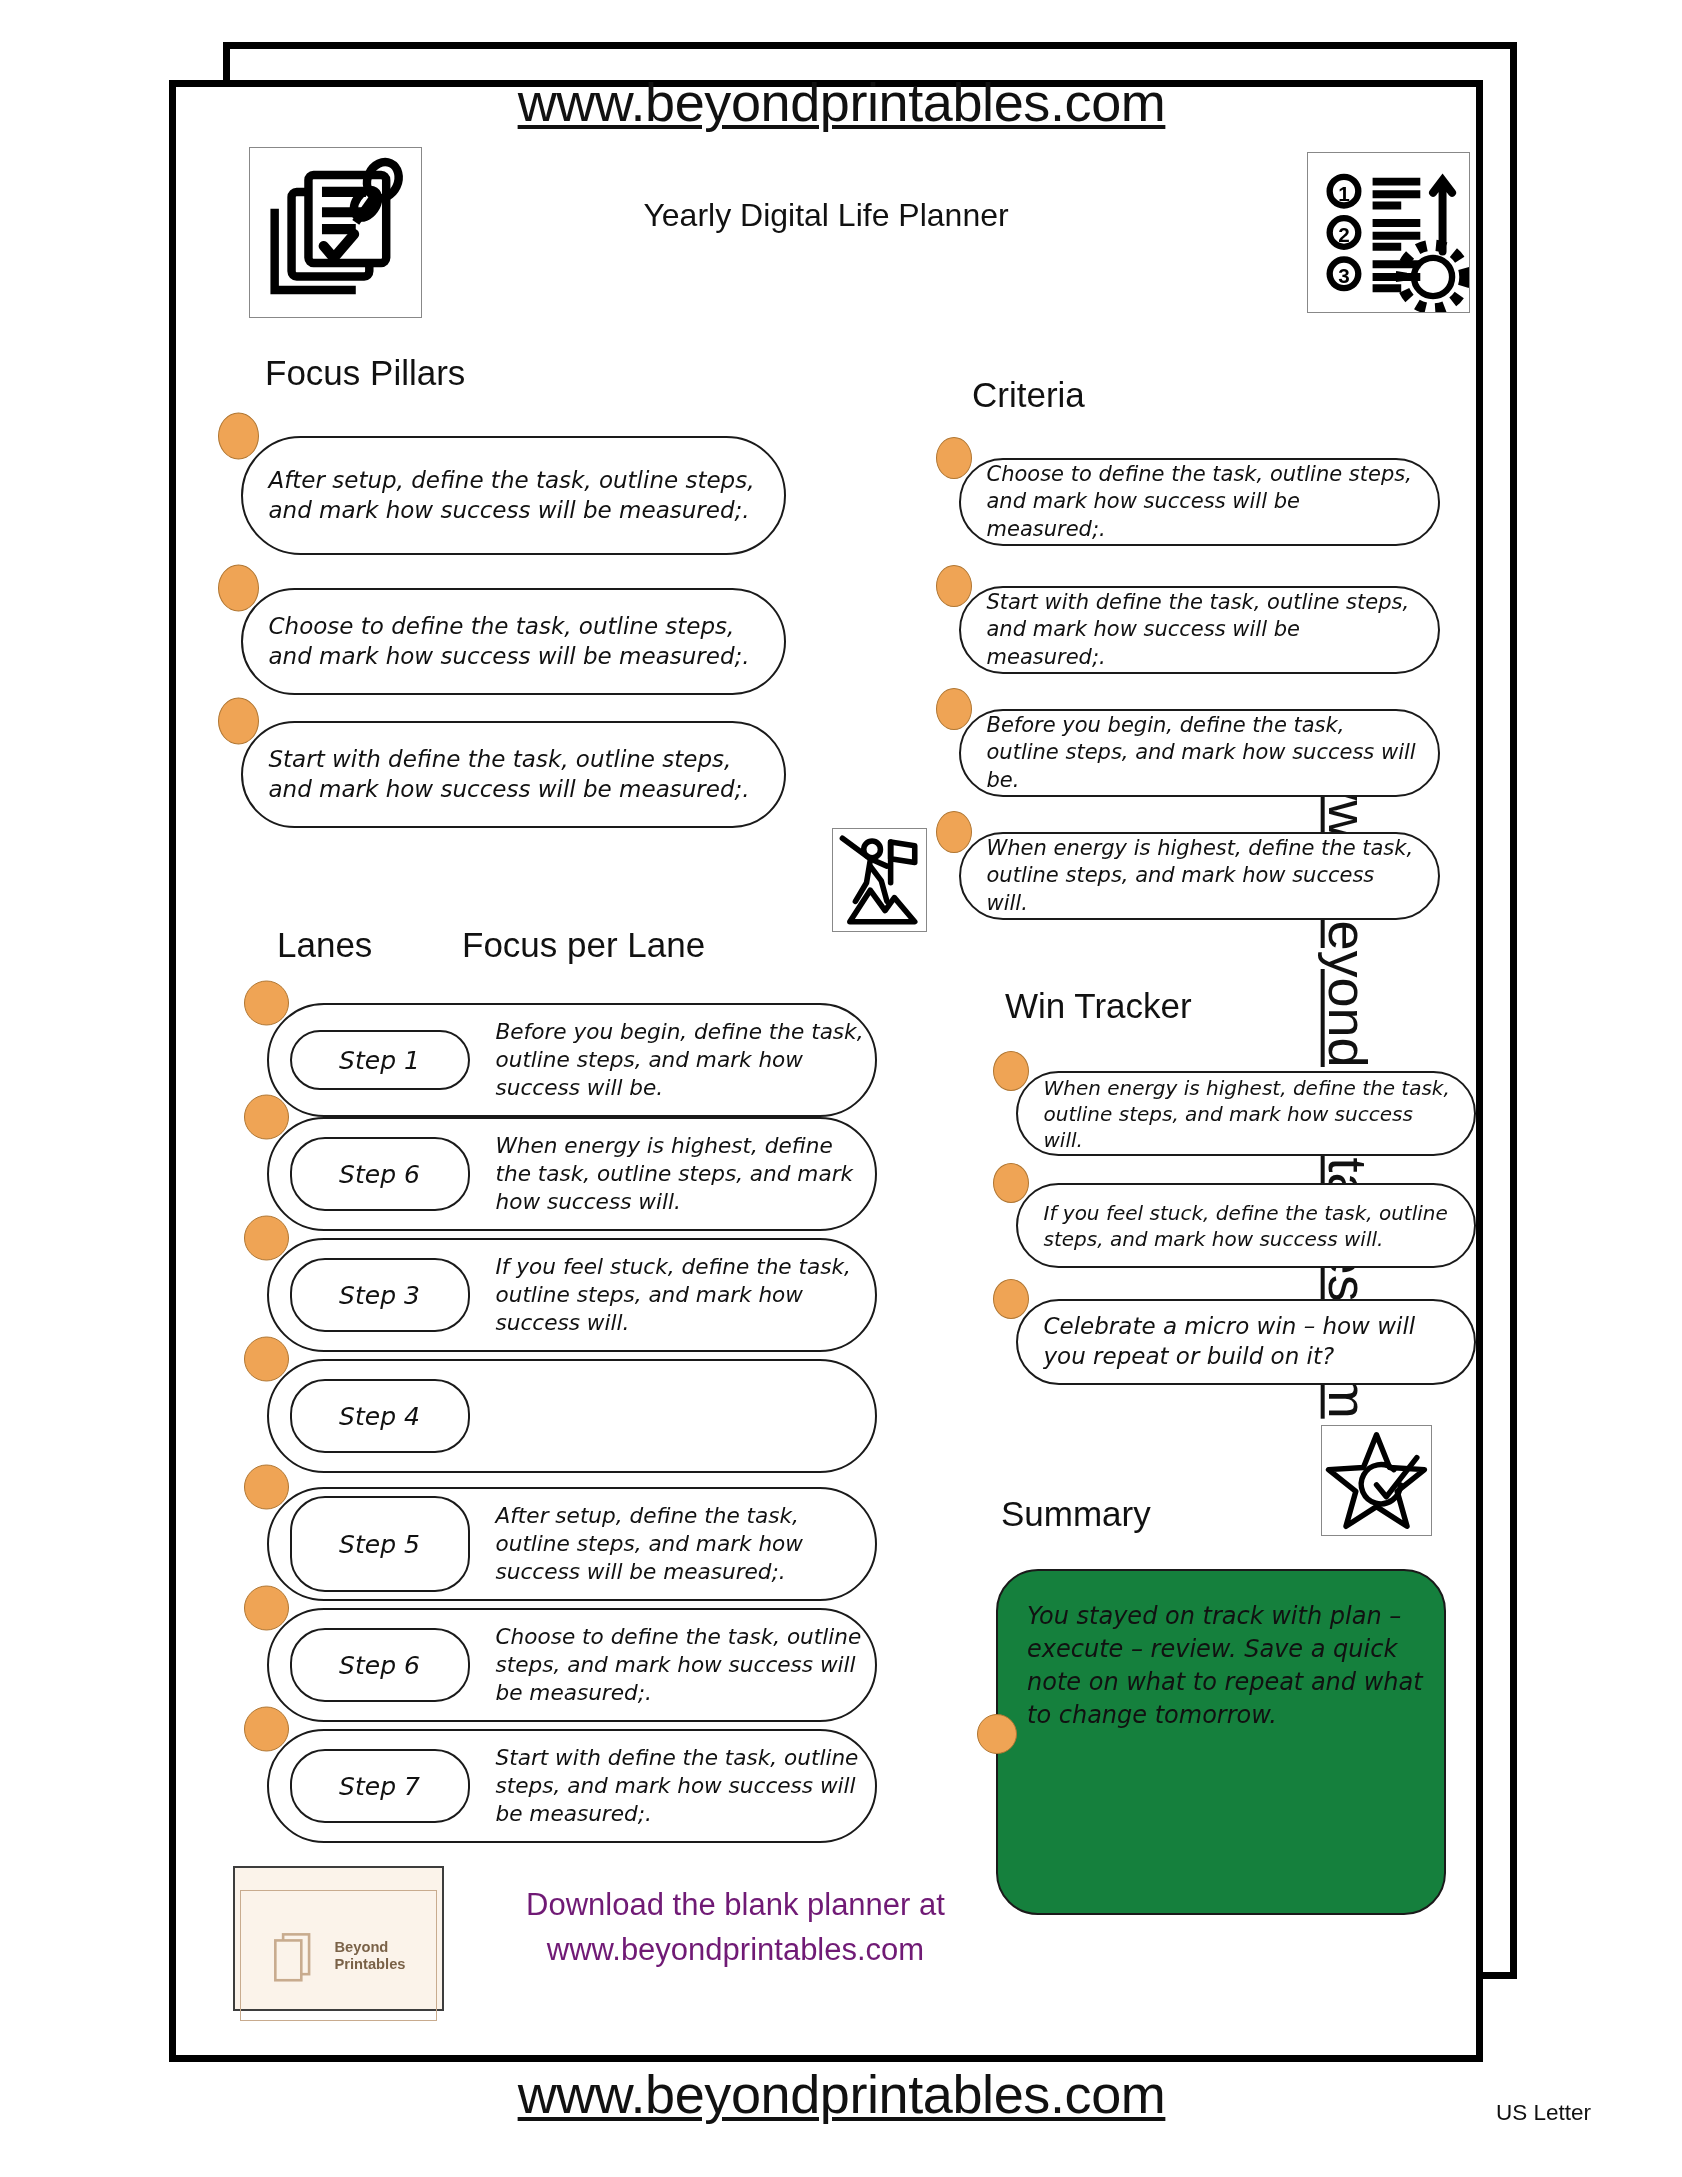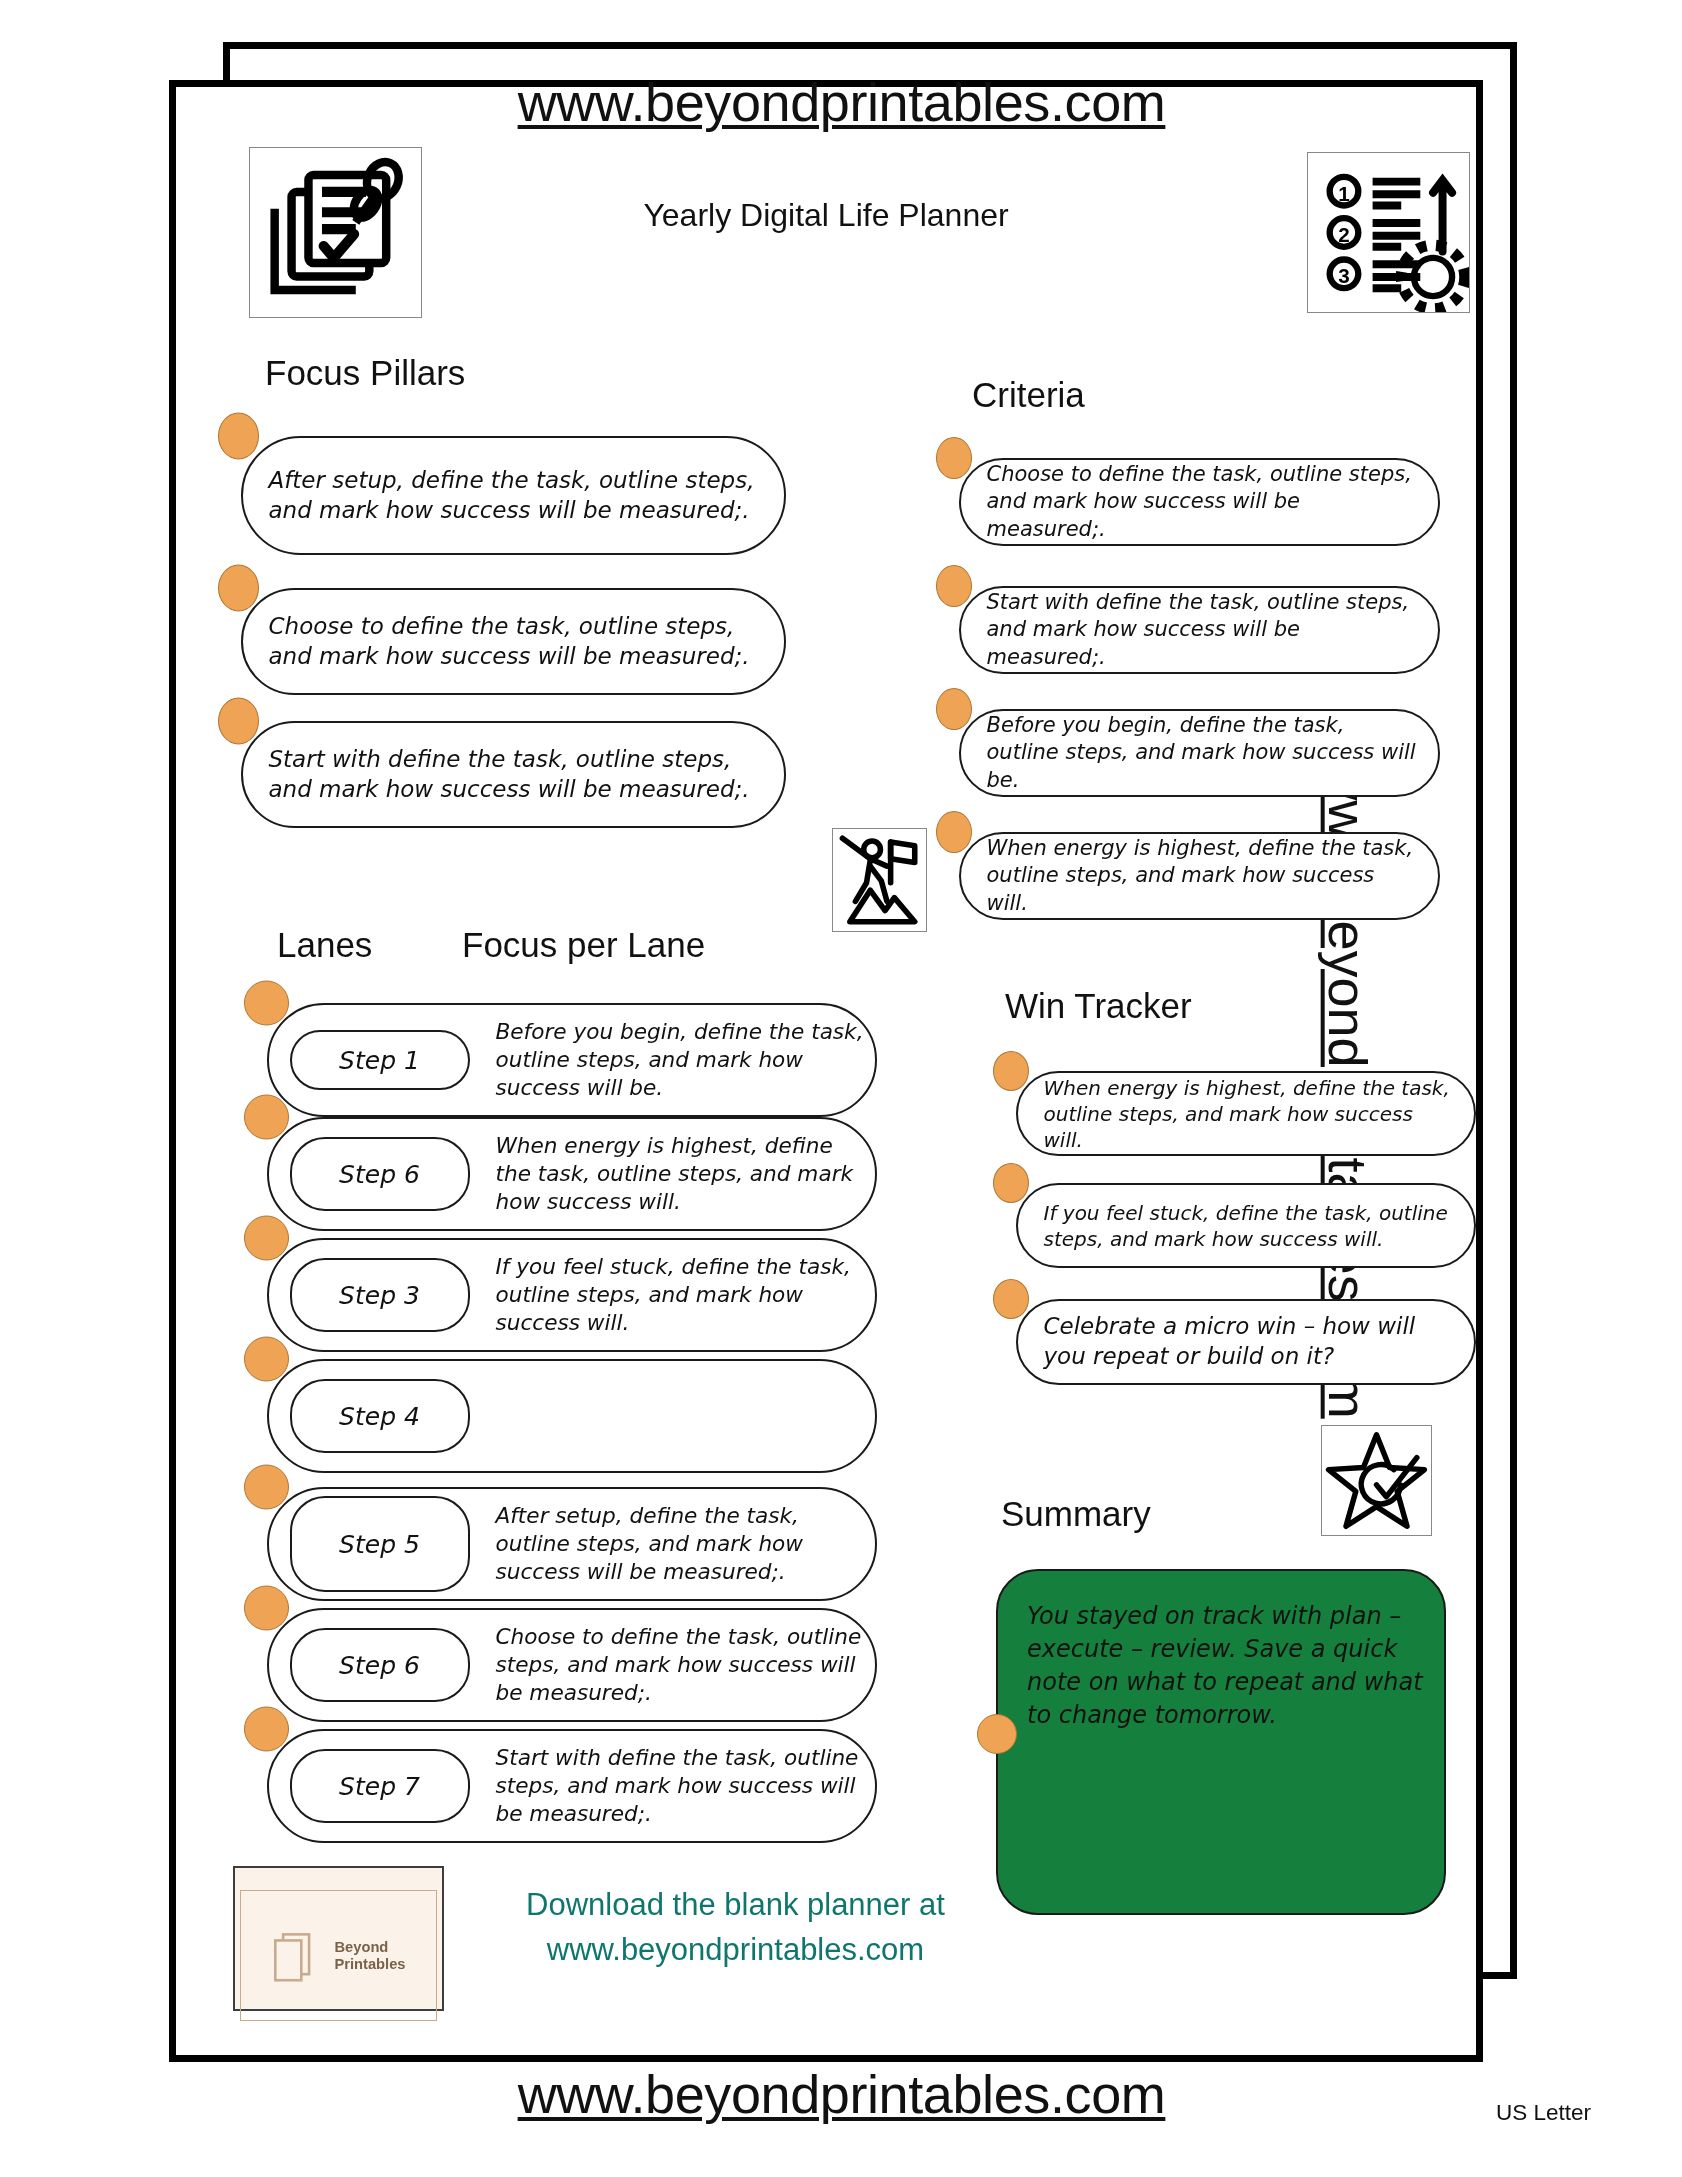--- a/index.html
+++ b/index.html
@@ -119,21 +119,21 @@
     position:absolute; border:2.6px solid #3d3d3d; background:#fbf3ea;
     padding:5.2px;
   }
   #logo-inner {
     width:100%; height:100%; border:1.7px solid #c8ab8e;
     display:flex; align-items:center; justify-content:center; gap:18px;margin-top:17px;
   }
   #logo-word { font-size:14.7px; line-height:1.15; color:#7a6248; font-weight:bold; }
 
   #cta {
-    position:absolute; text-align:center; font-size:31px; color:#0f766e;
+    position:absolute; text-align:center; font-size:31px; color:#701a75;
     line-height:1.45; white-space:pre-line;
   }
   #paper-size {
     position:absolute; font-size:22.5px; color:#111;
   }
 </style>
 </head>
 <body>
 
 <div id="frame-back"></div>

